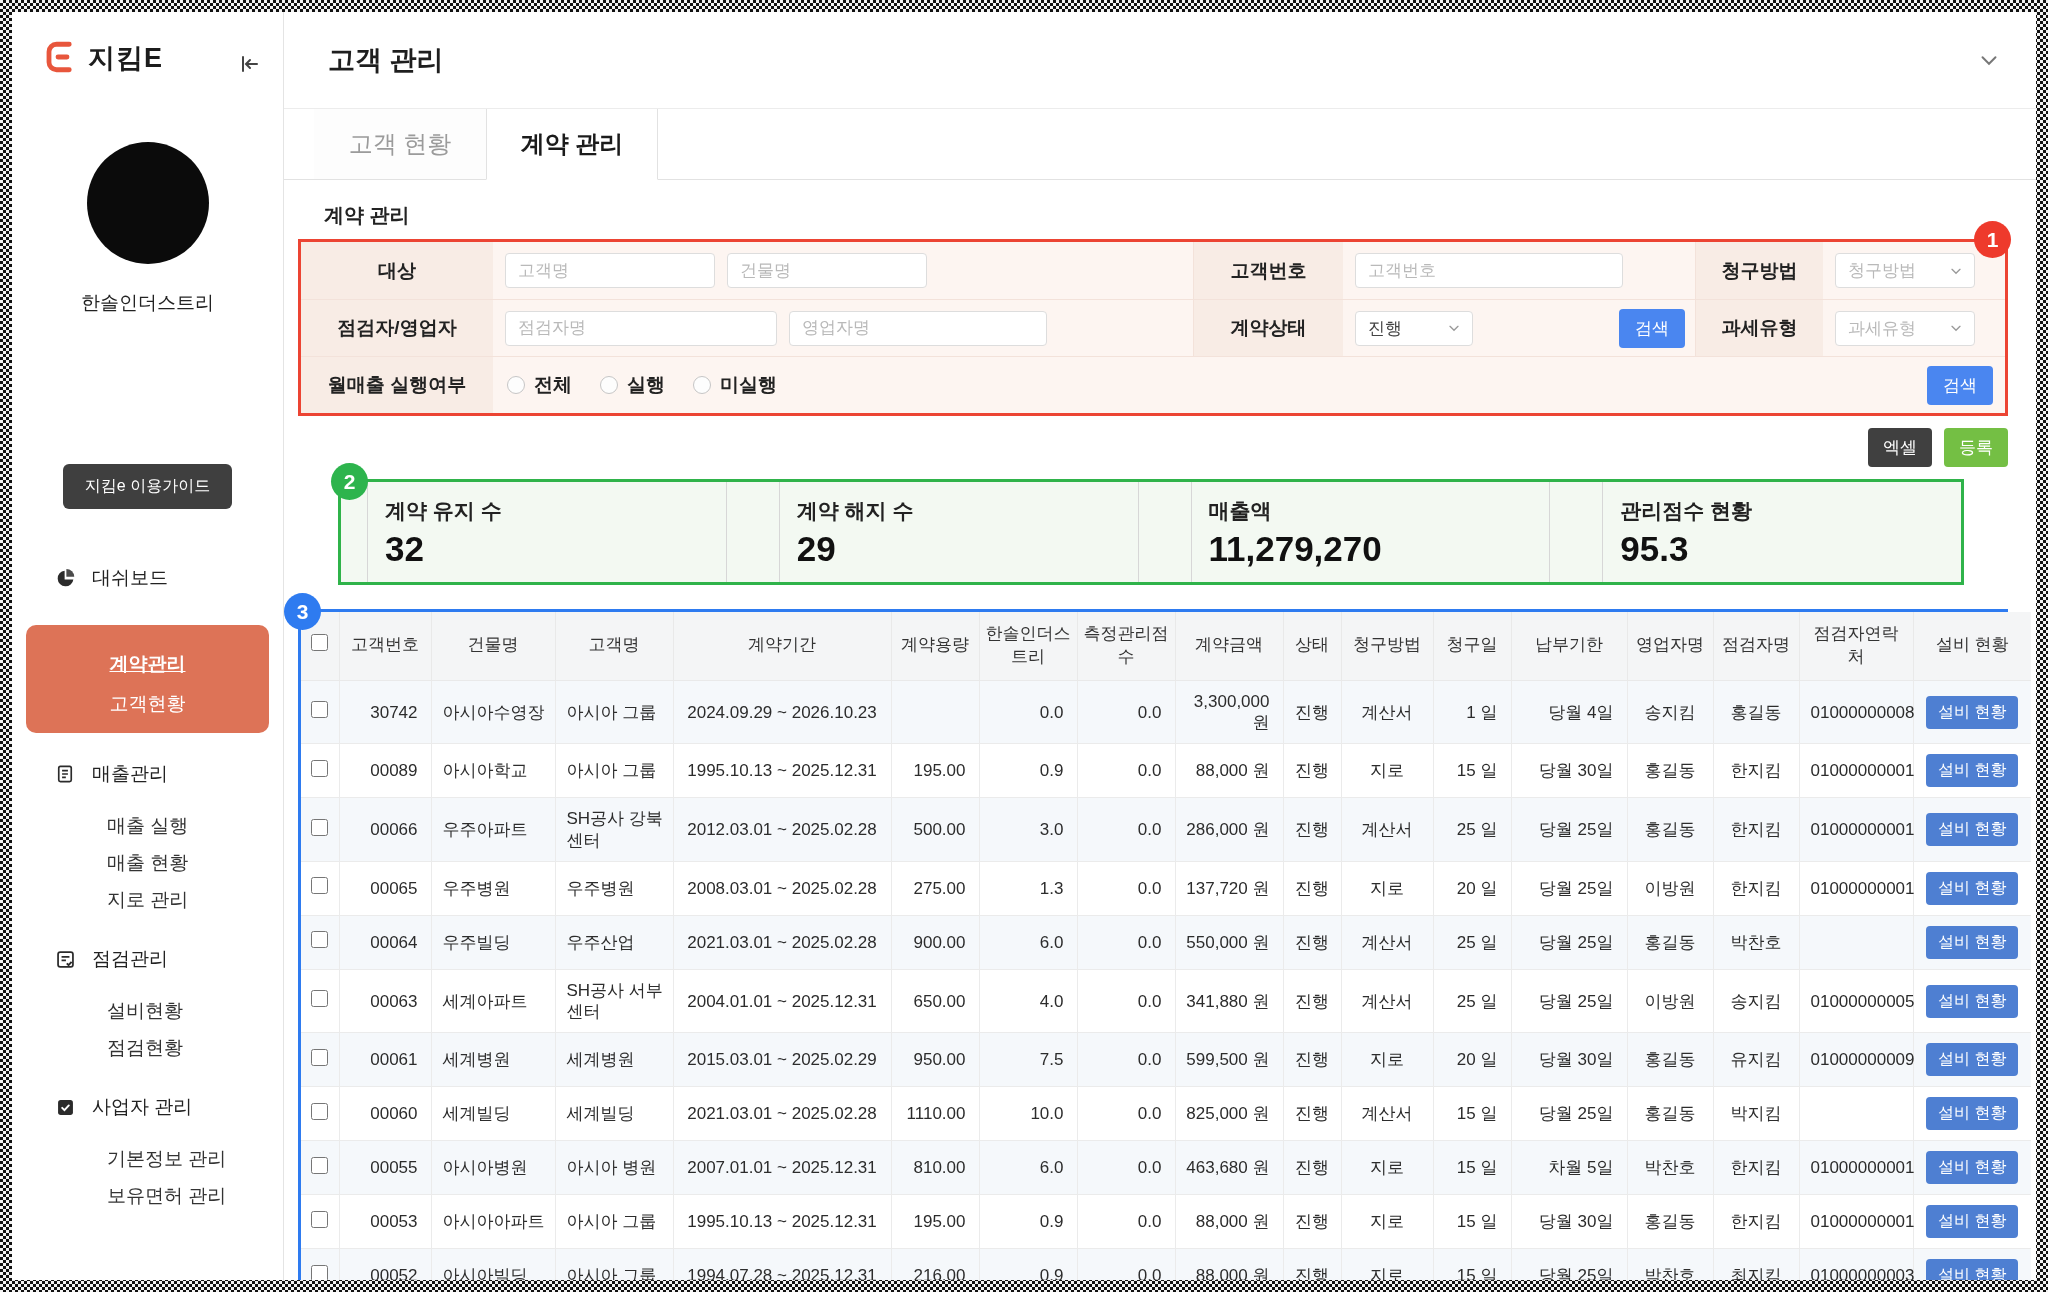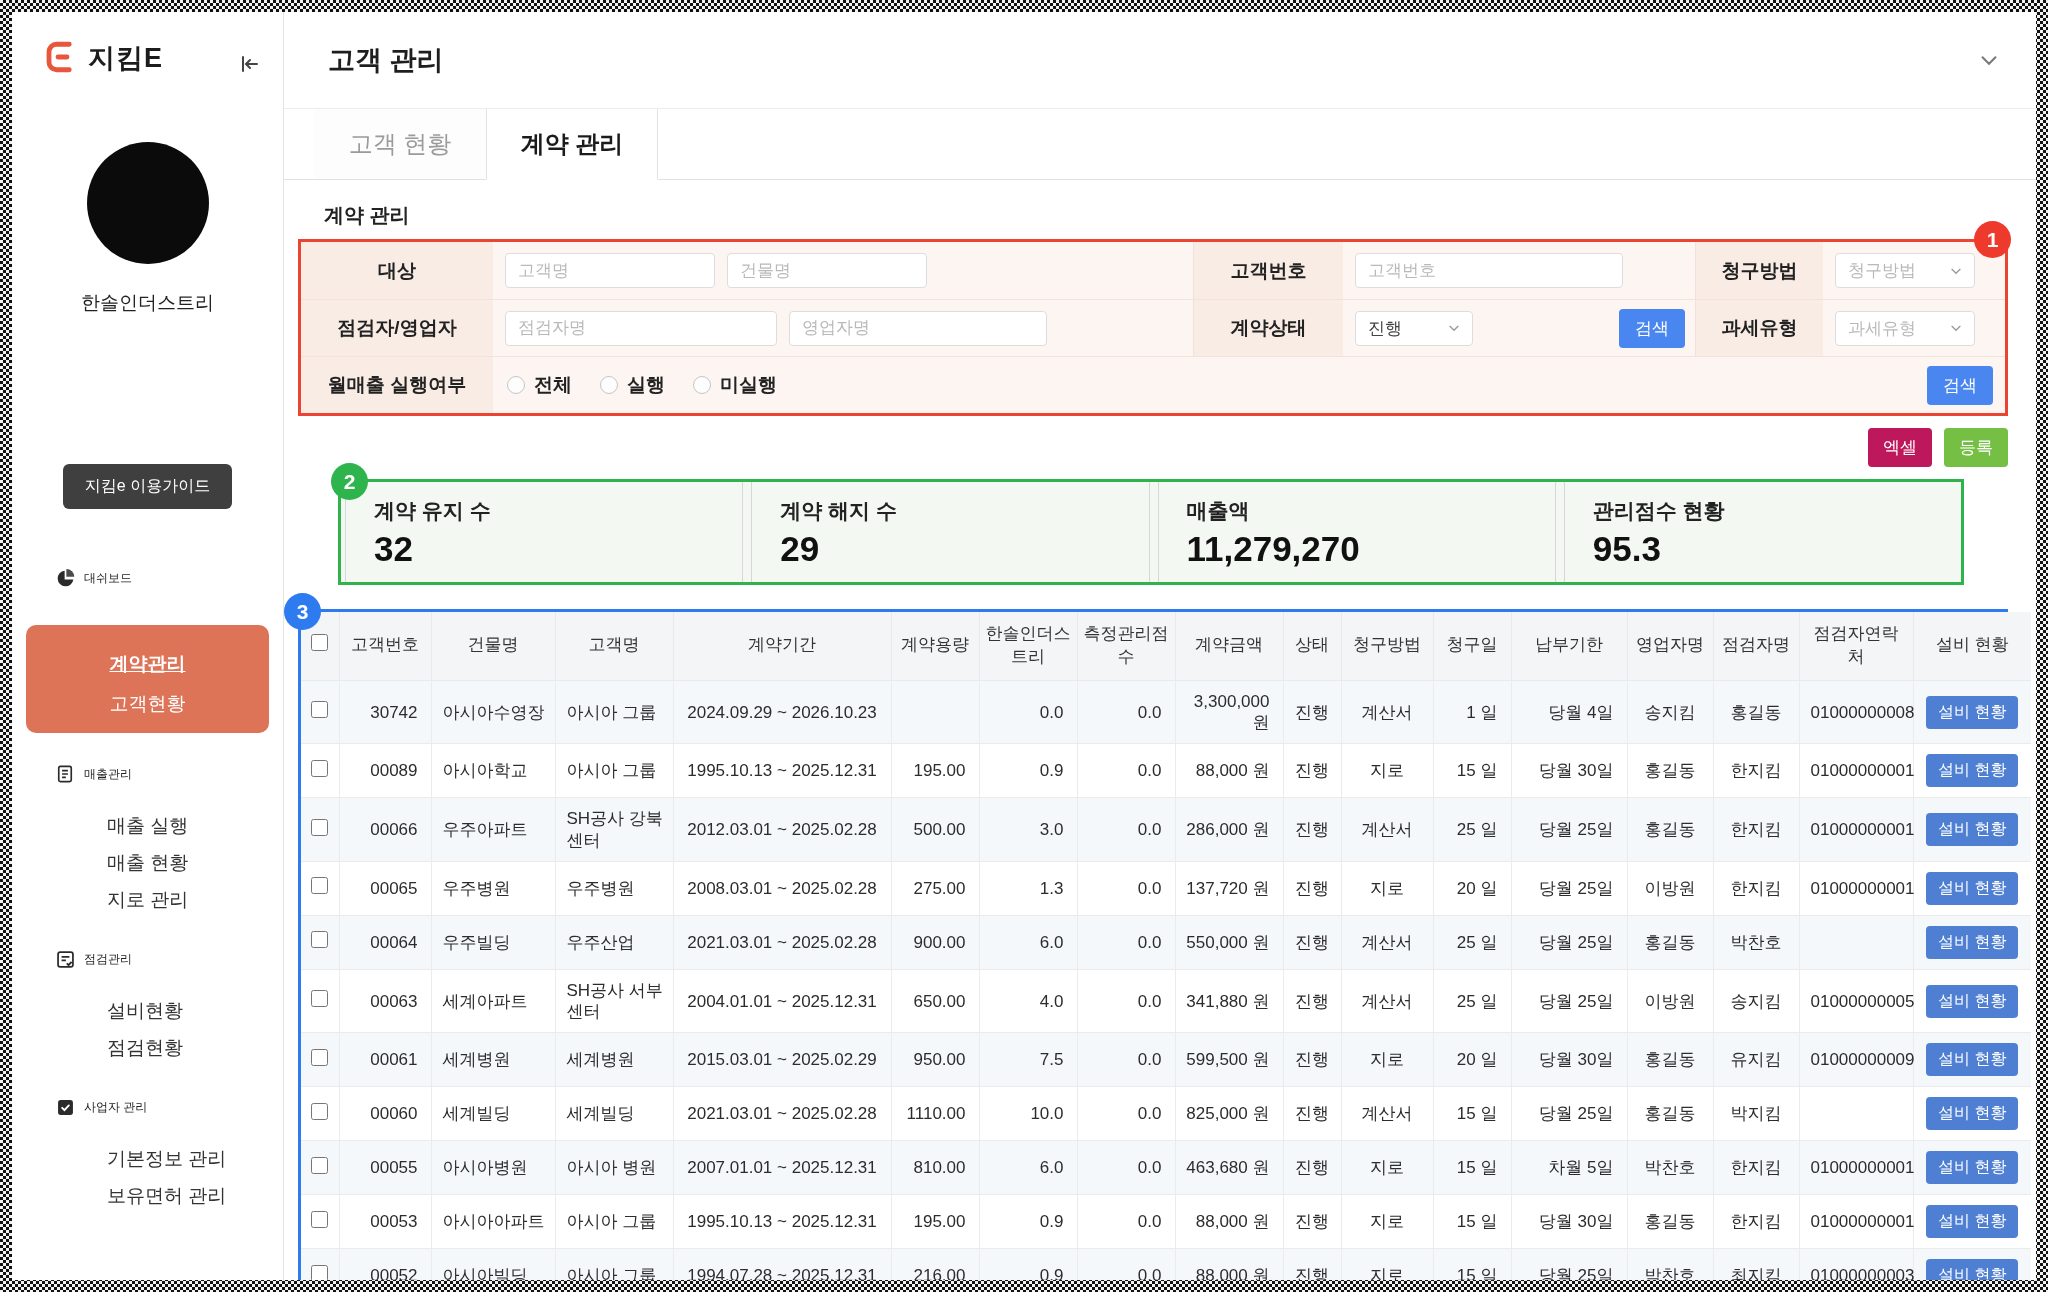--- a/index.html
+++ b/index.html
@@ -15,21 +15,21 @@
   
   .sidebar{ width:272px; border-right:1px solid #e4e4e4; background:#fff; flex-shrink:0; overflow:hidden; }
   .logo-row{ display:flex; align-items:flex-end; padding:26px 22px 0 30px; }
   .logo-mark{ width:38px; height:38px; display:flex; align-items:center; justify-content:center; }
   .logo-text{ font-size:27px; font-weight:bold; color:#1c1c1c; margin-left:8px; letter-spacing:1px; }
   .collapse{ margin-left:auto; cursor:pointer; display:flex; }
   .avatar{ width:122px; height:122px; border-radius:50%; background:#0b0b0b; margin:66px auto 0; }
   .company{ text-align:center; font-size:19px; color:#222; margin-top:26px; }
   .guide-btn{ display:block; margin:148px auto 17px; background:#3f3f3f; color:#fff; border:none; font-size:16px; padding:12px 22px; border-radius:6px; cursor:pointer; font-family:inherit; }
   .nav{ margin-top:44px; }
-  .nav-item{ display:flex; align-items:center; gap:8px; height:50px; padding-left:42px; font-size:12px; color:#222; cursor:pointer; }
+  .nav-item{ display:flex; align-items:center; gap:16px; height:50px; padding-left:42px; font-size:19px; color:#222; cursor:pointer; }
   .nav-item .nicon{ width:22px; display:flex; justify-content:center; }
   .nav-group{ margin-top:16px; }
   .sub-list{ margin-top:8px; }
   .sub-item{ height:37px; display:flex; align-items:center; padding-left:95px; font-size:19px; color:#333; cursor:pointer; }
   .active-block{ margin:22px 14px 4px; background:#dd7357; border-radius:10px; padding:10px 0 16px; color:#fff; }
   .active-block .nav-item{ color:#fff; padding-left:28px; height:44px; }
   .active-sub{ text-align:center; font-size:19px; color:#fff; cursor:pointer; }
   .active-sub.current{ font-weight:bold; text-decoration:underline; margin-top:16px; }
   .active-sub.plain{ margin-top:14px; }
 
@@ -72,26 +72,26 @@
   .radio{ display:flex; align-items:center; gap:9px; font-size:19px; color:#222; font-weight:bold; cursor:pointer; }
   .rdot{ width:18px; height:18px; border-radius:50%; border:1.5px solid #c6c6c6; background:#fdfdfd; }
 
   .badge{ position:absolute; width:37px; height:37px; border-radius:50%; color:#fff; font-weight:bold; font-size:21px; display:flex; align-items:center; justify-content:center; z-index:5; }
   .b1{ background:#ee3a2c; top:-21px; right:-6px; }
   .b2{ background:#2db44d; top:-19px; left:-10px; }
   .b3{ background:#2e7bf0; top:-19px; left:-17px; }
 
   
   .actions{ display:flex; justify-content:flex-end; gap:12px; margin:12px 14px 0 0; }
-  .btn-excel{ background:#be185d; color:#fff; border:none; border-radius:4px; font-size:17px; padding:8px 15px; cursor:pointer; font-family:inherit; }
+  .btn-excel{ background:#404040; color:#fff; border:none; border-radius:4px; font-size:17px; padding:8px 15px; cursor:pointer; font-family:inherit; }
   .btn-register{ background:#74bf44; color:#fff; border:none; border-radius:4px; font-size:17px; padding:8px 15px; cursor:pointer; font-family:inherit; }
 
   
   .stats{ position:relative; margin:12px 58px 0 40px; border:3px solid #2fb34a; background:#f3f9f2; height:106px; display:flex; }
-  .stat{ flex:1; padding:15px 0 0 28px; margin:0 4px; border-left:1px solid #d7d7d7; border-right:1px solid #d7d7d7; }
+  .stat{ flex:1; padding:15px 0 0 17px; margin:0 26px; border-left:1px solid #d7d7d7; border-right:1px solid #d7d7d7; }
   .stat:first-child{ border-left:none; margin-left:0; }
   .stat:last-child{ border-right:none; margin-right:0; }
   .stat-label{ font-size:21px; font-weight:bold; color:#222; }
   .stat-value{ font-size:35px; font-weight:bold; color:#111; margin-top:4px; }
 
   
   .table-wrap{ position:relative; border:3px solid #2e7bf0; margin:24px 14px 6px 0; background:#fff; }
   table{ width:100%; border-collapse:collapse; table-layout:fixed; font-size:17px; color:#2c2c2c; }
   th{ background:#f4f5f6; font-weight:normal; color:#333; padding:11px 6px; border:1px solid #e9e9e9; text-align:center; vertical-align:middle; line-height:1.35; }
   td{ padding:10px 8px; border:1px solid #ebebeb; line-height:1.25; vertical-align:middle; }

